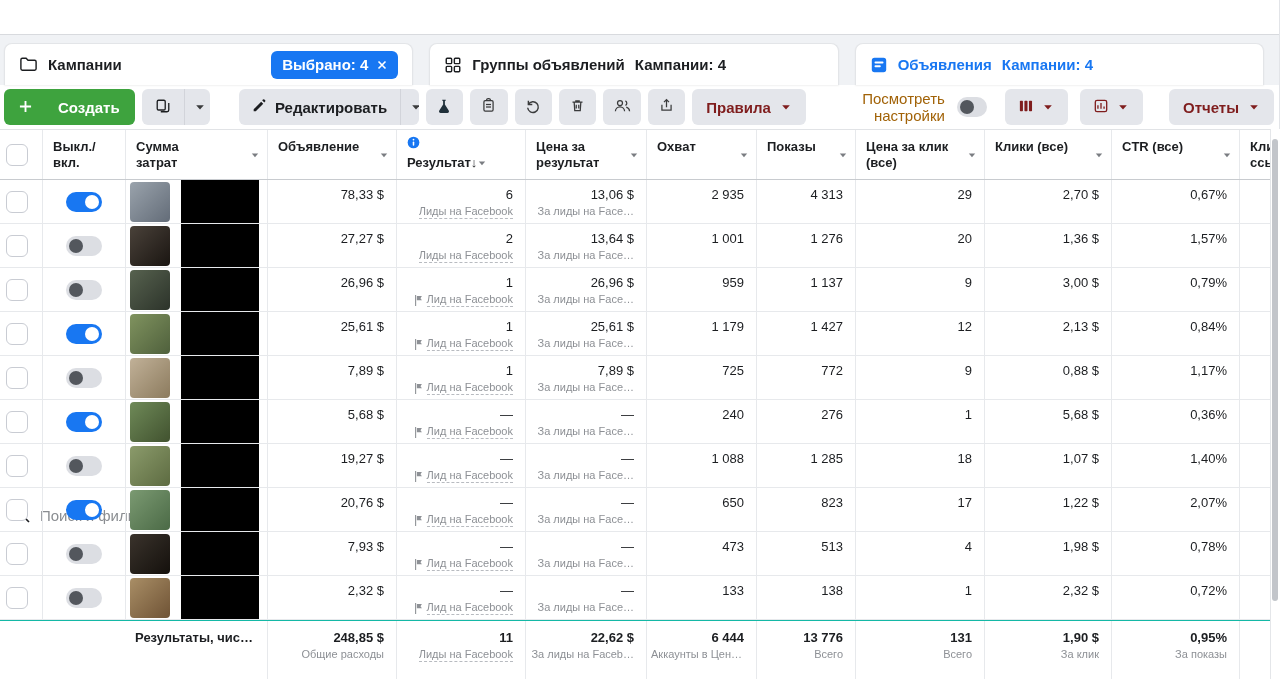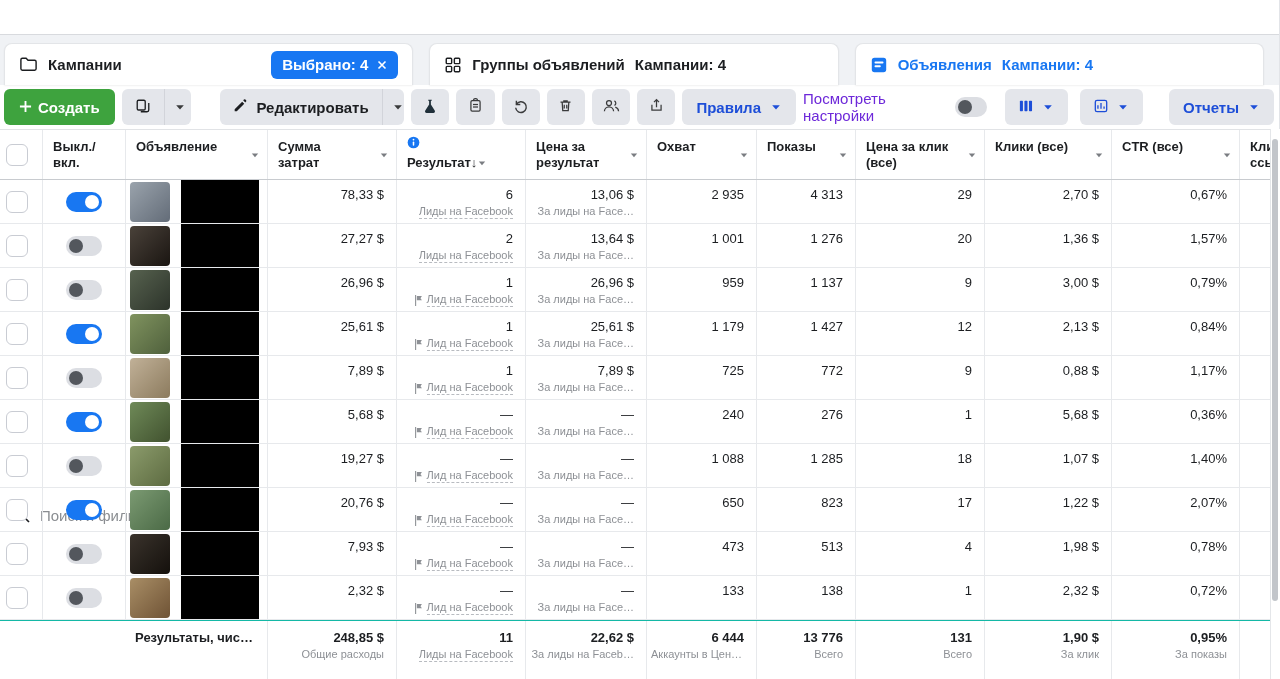--- a/index.html
+++ b/index.html
@@ -23,30 +23,30 @@
   .tab .ticon { display:flex; color:#1c1e21; }
   .tab-label, .tab-suffix { font-size:15px; font-weight:600; color:#1c1e21; white-space:nowrap; }
   .tab.active .tab-label, .tab.active .tab-suffix { color:#1877F2; }
   .tab.active .ticon { color:#1877F2; }
   .sel-badge { margin-left:auto; height:28px; background:#1877F2; border-radius:6px; color:#fff; display:flex; align-items:center; gap:9px; padding:0 11px; font-size:15px; font-weight:600; cursor:pointer; }
 
   
   .panel { background:#fff; }
   .toolbar { height:44px; display:flex; align-items:center; gap:7px; padding:0 6px 0 4px; background:#fff; }
   .btn { height:36px; border:none; border-radius:6px; display:inline-flex; align-items:center; justify-content:center; font-family:inherit; font-size:15px; font-weight:600; cursor:pointer; }
-  .btn.green { background:#3ea33e; color:#fff; padding:16px 15px; gap:6px; }
-  .btn.gray { background:#e4e6eb; color:#1d4ed8; }
+  .btn.green { background:#3ea33e; color:#fff; padding:16px 15px; gap:26px; }
+  .btn.gray { background:#e4e6eb; color:#7f1d1d; }
   .btn.iconb { width:40px; color:#3a3b3c; }
   .btn.dark-ic { color:#20303a; }
   .split { display:inline-flex; border-radius:6px; overflow:hidden; }
   .split .seg { background:#e4e6eb; height:36px; border:none; display:flex; align-items:center; gap:8px; padding:0 13px; font-family:inherit; font-size:15px; font-weight:600; color:#1c1e21; cursor:pointer; }
   .split .seg.caret-seg { padding:0 9px; border-left:1px solid #d2d4da; color:#3a3b3c; }
   .btn.labelc { padding:0 14px; gap:9px; }
   .tb-right { margin-left:auto; display:flex; align-items:center; gap:12px; }
-  .vs-label { font-size:15px; color:#6d28d9; }
+  .vs-label { font-size:15px; color:#a16207;text-align:right; }
   .caret { display:block; }
 
   
   .toggle { width:36px; height:20px; border-radius:10px; background:#dcdee3; position:relative; display:inline-block; cursor:pointer; }
   .toggle::after { content:""; position:absolute; width:14px; height:14px; border-radius:50%; background:#53575d; top:3px; left:3px; }
   .toggle.on { background:#1877F2; }
   .toggle.on::after { background:#fff; left:auto; right:3px; }
   .checkbox { width:22px; height:22px; border:1.5px solid #c9ccd3; border-radius:6px; background:#fff; display:inline-block; cursor:pointer; }
 
   
@@ -284,30 +284,30 @@
 
     <div class="table">
 
       <div class="thead">
         <div class="h c-check">
           <span class="checkbox"></span>
         </div>
         <div class="h c-toggle">
           <span class="hlabel">Выкл./вкл.</span>
         </div>
+        <div class="h c-spend">
+          <span class="hlabel">Сумма затрат</span>
+          <span class="hcaret">
+              <svg width="10" height="10" viewBox="0 0 12 12">
+                <path d="M2.2 4.2h7.6L6 8.6z" fill="currentColor"></path>
+              </svg>
+            </span>
+        </div>
         <div class="h c-ad">
           <span class="hlabel">Объявление</span>
-          <span class="hcaret">
-              <svg width="10" height="10" viewBox="0 0 12 12">
-                <path d="M2.2 4.2h7.6L6 8.6z" fill="currentColor"></path>
-              </svg>
-            </span>
-        </div>
-        <div class="h c-spend">
-          <span class="hlabel">Сумма затрат</span>
           <span class="hcaret">
               <svg width="10" height="10" viewBox="0 0 12 12">
                 <path d="M2.2 4.2h7.6L6 8.6z" fill="currentColor"></path>
               </svg>
             </span>
         </div>
         <div class="h c-result">
           <span><svg width="13" height="13" viewBox="0 0 14 14">
                 <circle cx="7" cy="7" r="6.3" fill="#1877F2"></circle>
                 <rect x="6.2" y="6" width="1.6" height="4.4" rx="0.8" fill="#fff"></rect>

